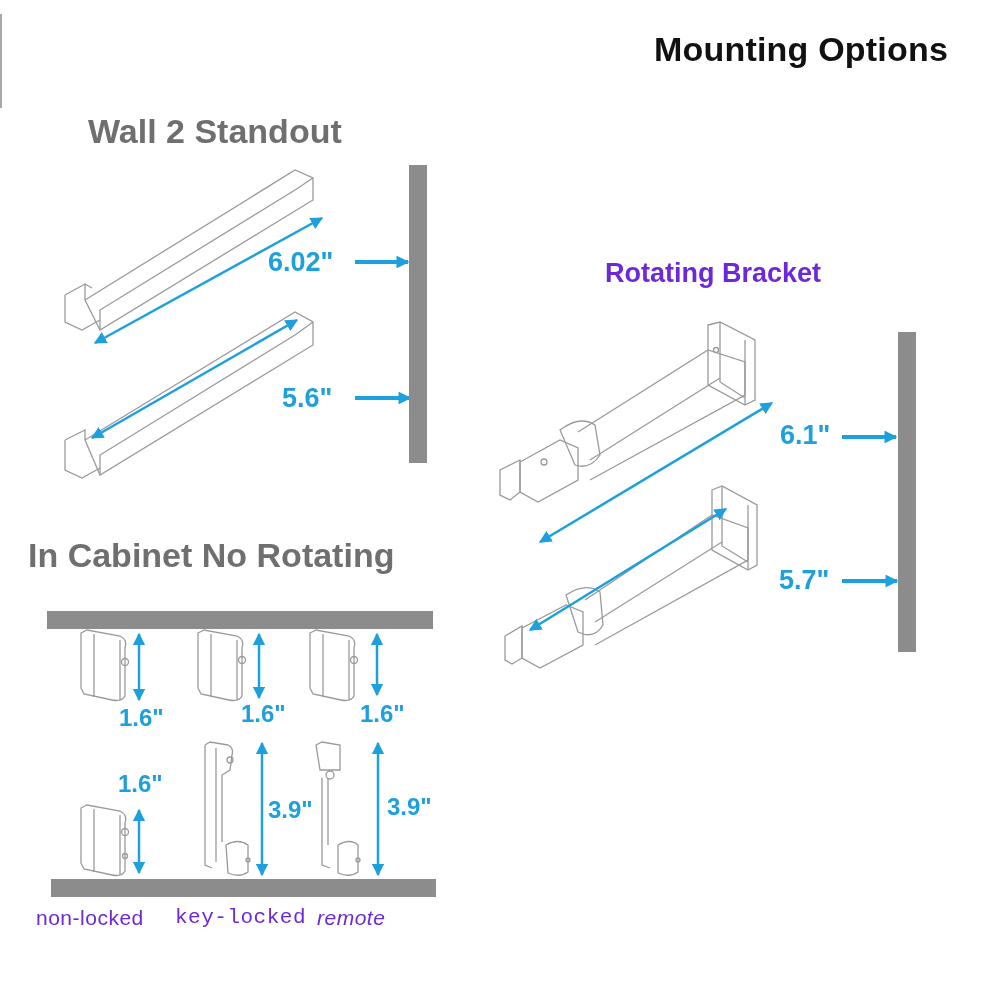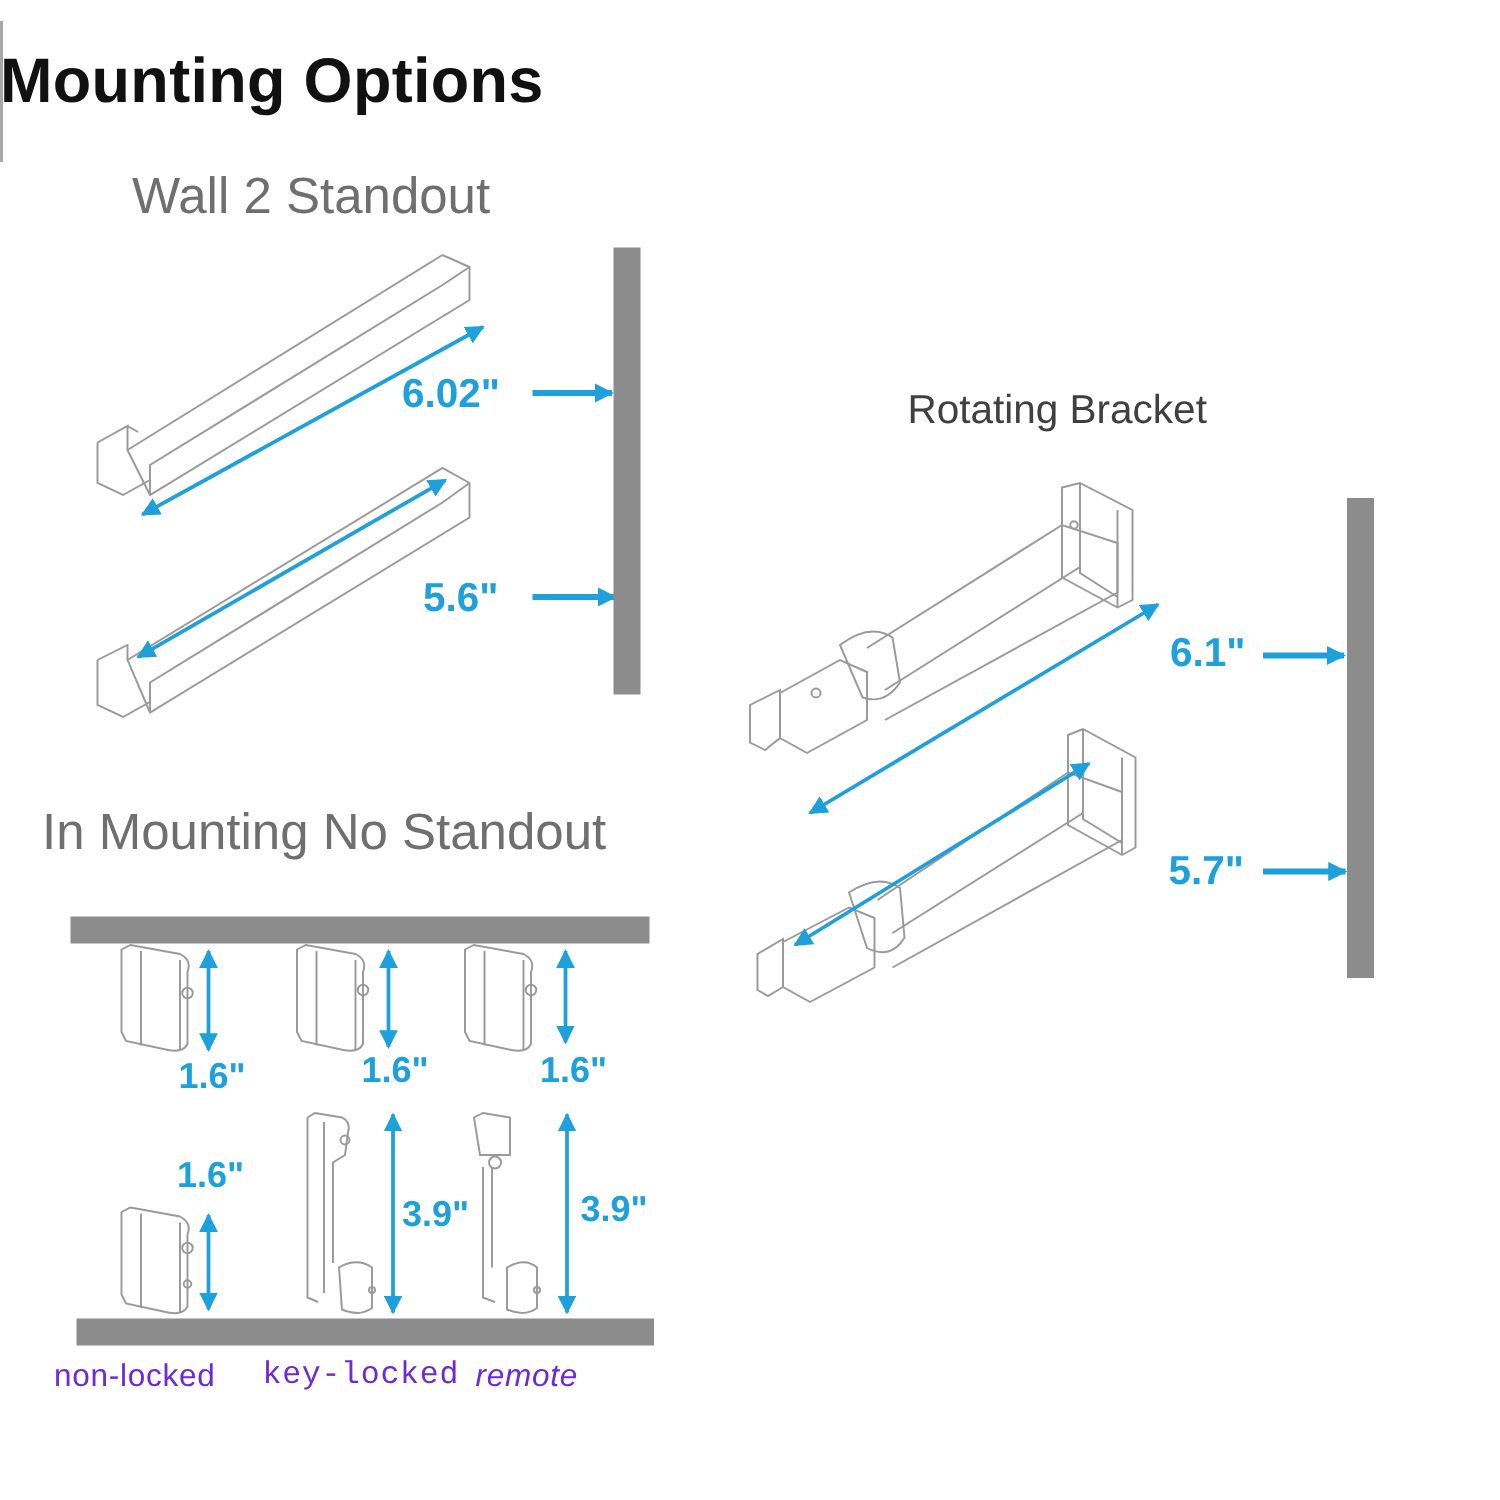--- a/index.html
+++ b/index.html
@@ -1,37 +1,37 @@
 <!DOCTYPE html>
 <html><head>
 <meta charset="utf-8">
 <style>
   html, body { margin:0; padding:0; background:#ffffff; }
   body { width:1000px; height:1000px; position:relative; overflow:hidden; font-family:"Liberation Sans", sans-serif; }
   .abs { position:absolute; }
-  .title { left:0; width:948px; top:30px; text-align:left; font-weight:bold; font-size:42px; color:#111111; letter-spacing:0.2px; }
-  .heading { font-weight:normal; color:#6f6f6f; white-space:nowrap; }
+  .title { left:0; width:948px; top:30px; text-align:right; font-weight:bold; font-size:34px; color:#111111; letter-spacing:0.2px; }
+  .heading { font-weight:bold; color:#6f6f6f; white-space:nowrap; }
   .h-wall { left:88px; top:112px; font-size:34px; }
-  .h-rot { left:605px; top:258px; font-size:27px; color:#404040; }
+  .h-rot { left:605px; top:258px; font-size:27px; color:#6d28d9; }
   .h-cab { left:28px; top:536px; font-size:34px; }
   .dim { font-weight:bold; color:#1ea0dc; white-space:nowrap; font-size:26px; }
   .caption { color:#6d28d9; font-size:21px; white-space:nowrap; letter-spacing:0.5px; }
   .left-edge { left:0; top:14px; width:2px; height:94px; background:#a8a8a8; }
   svg { position:absolute; left:0; top:0; }
 </style>
 </head>
 <body>
 
 <div class="abs left-edge"></div>
 
 <div class="abs title">Mounting Options</div>
 
 <div class="abs heading h-wall">Wall 2 Standout</div>
 <div class="abs heading h-rot">Rotating Bracket</div>
-<div class="abs heading h-cab">In Mounting No Standout</div>
+<div class="abs heading h-cab">In Cabinet No Rotating</div>
 
 <svg width="1000" height="1000" viewBox="0 0 1000 1000">
   <defs>
     <marker id="ah" viewBox="0 0 10 10" refX="9" refY="5" markerWidth="5" markerHeight="5" orient="auto-start-reverse">
       <path d="M0,0 L10,5 L0,10 z" fill="#1ea0dc"></path>
     </marker>
     <marker id="ahBig" viewBox="0 0 10 10" refX="9" refY="5" markerWidth="3.2" markerHeight="3.2" orient="auto">
       <path d="M0,0 L10,5 L0,10 z" fill="#1ea0dc"></path>
     </marker>
   </defs>

